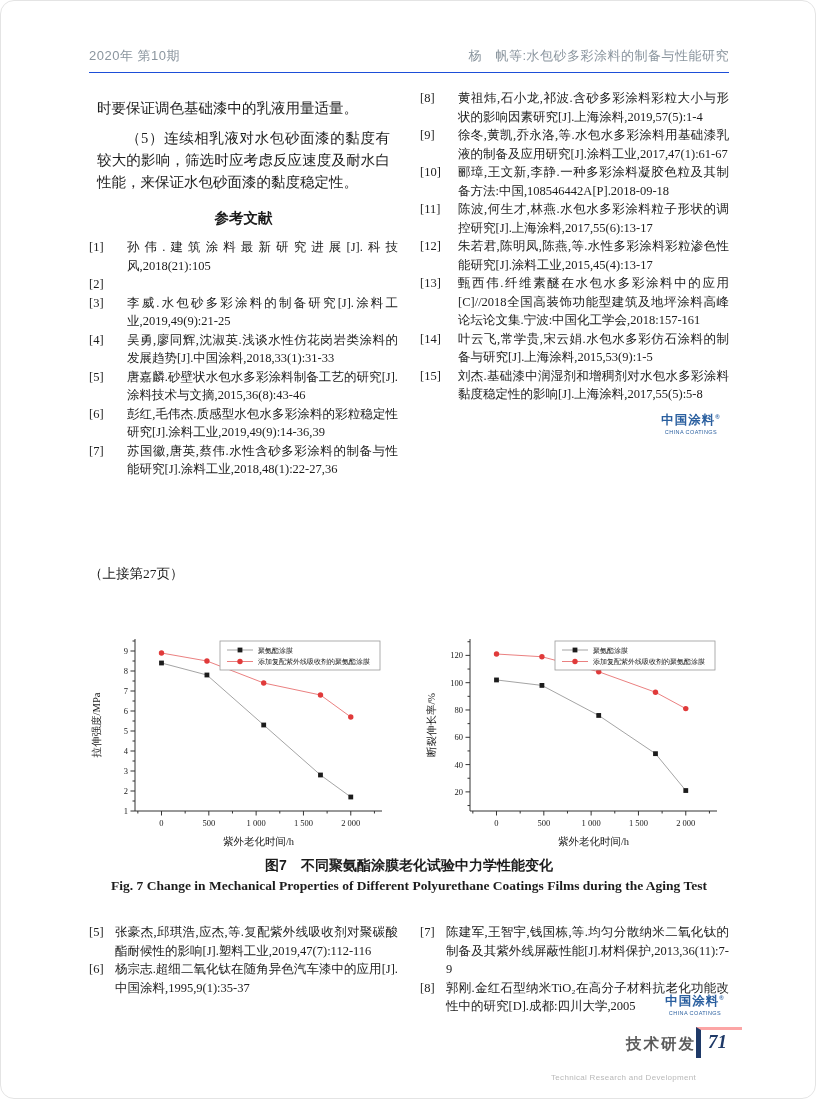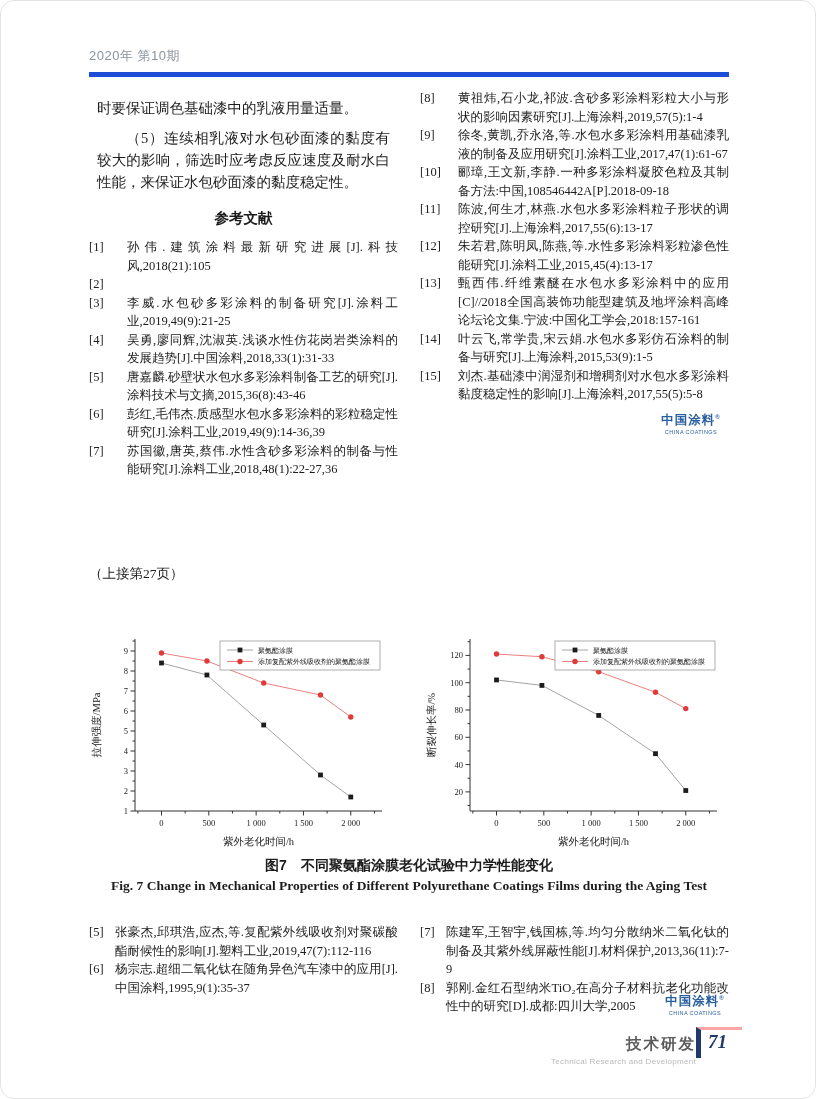--- a/index.html
+++ b/index.html
@@ -11,21 +11,21 @@
     border-radius:14px;
     box-sizing:border-box;
     overflow:hidden;
     font-family:"Liberation Serif","DejaVu Serif",serif;
     color:#1c1c1c;
   }
   
   .header{
     position:absolute;top:46px;left:88px;right:86px;
     display:flex;justify-content:space-between;align-items:flex-end;
-    padding-bottom:7px;border-bottom:5px solid #1d4ed8;
+    padding-bottom:7px;border-bottom:1px solid #1d4ed8;
     font-family:"Liberation Sans","DejaVu Sans",sans-serif;
     font-size:13px;color:#8a959e;letter-spacing:0.5px;
   }
   
   .top-columns{position:absolute;top:88px;left:88px;width:640px;display:flex;gap:22px;}
   .col{width:309px;}
   .body-para{margin:8px;font-size:14.5px;line-height:22px;text-align:justify;}
   .body-para.indent{text-indent:2em;}
   .ref-heading{margin:16px 0 10px 0;text-align:center;font-size:14.5px;font-weight:bold;}
   .ref-list{font-size:12.5px;line-height:18.5px;}
@@ -50,34 +50,35 @@
   
   .bottom-columns{position:absolute;top:922px;left:88px;width:640px;display:flex;gap:22px;}
   .bottom-right{position:relative;}
   .logo-bottom{position:absolute;right:2px;bottom:0px;margin-top:0;}
   
   .footer{position:absolute;top:1026px;right:73px;display:flex;align-items:flex-start;}
   .footer-text{text-align:right;margin-top:7px;}
   .footer-zh{font-family:"Liberation Sans","DejaVu Sans",sans-serif;
     font-size:15.5px;font-weight:bold;color:#5c5c5c;letter-spacing:2px;}
   .footer-en{font-family:"Liberation Sans","DejaVu Sans",sans-serif;
-    font-size:8px;color:#b9b9b9;margin-top:2px;letter-spacing:0.3px;}
+    font-size:8px;color:#b9b9b9;margin-top:18px;letter-spacing:0.3px;}
   .page-tab{border-top:3px solid #fca5a5;border-left:5px solid #1f3a68;
     width:34px;height:27px;padding:1px 0 0 7px;box-sizing:content-box;}
   .page-num{font-style:italic;font-weight:bold;font-size:19px;color:#1f3a68;
     font-family:"Liberation Serif","DejaVu Serif",serif;}
   svg text{font-family:"Liberation Serif","DejaVu Serif",serif;}
 </style>
 </head>
 <body>
 
 <div class="page">
 
   <div class="header">
     <span>2020年  第10期</span>
+    <span>杨　帆等:水包砂多彩涂料的制备与性能研究</span>
   </div>
 
   <div class="top-columns">
     <div class="col">
       <p class="body-para">时要保证调色基础漆中的乳液用量适量。</p>
       <p class="body-para indent">（5）连续相乳液对水包砂面漆的黏度有较大的影响，筛选时应考虑反应速度及耐水白性能，来保证水包砂面漆的黏度稳定性。</p>
       <h3 class="ref-heading">参考文献</h3>
       <div class="ref-list">
           <div class="ref-item">
             <span class="ref-num">[1]</span>

